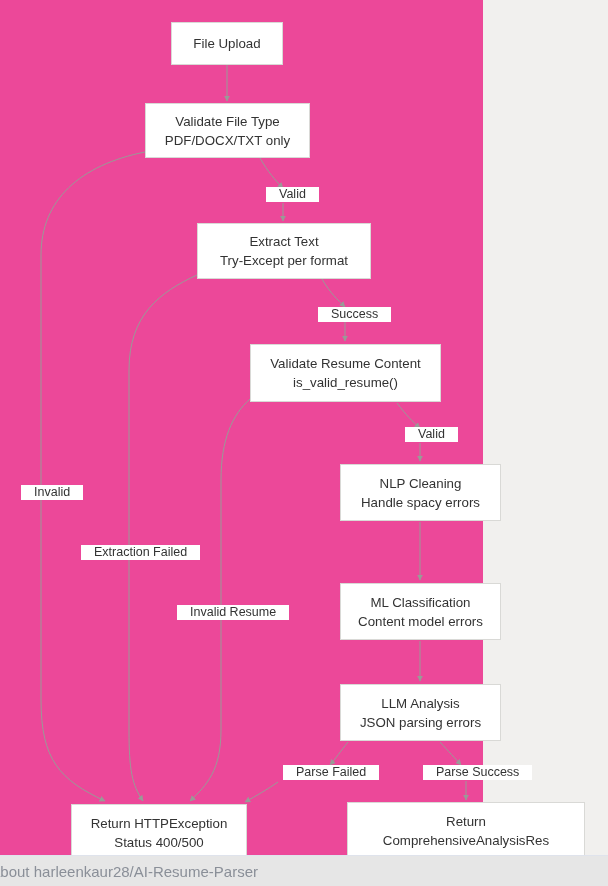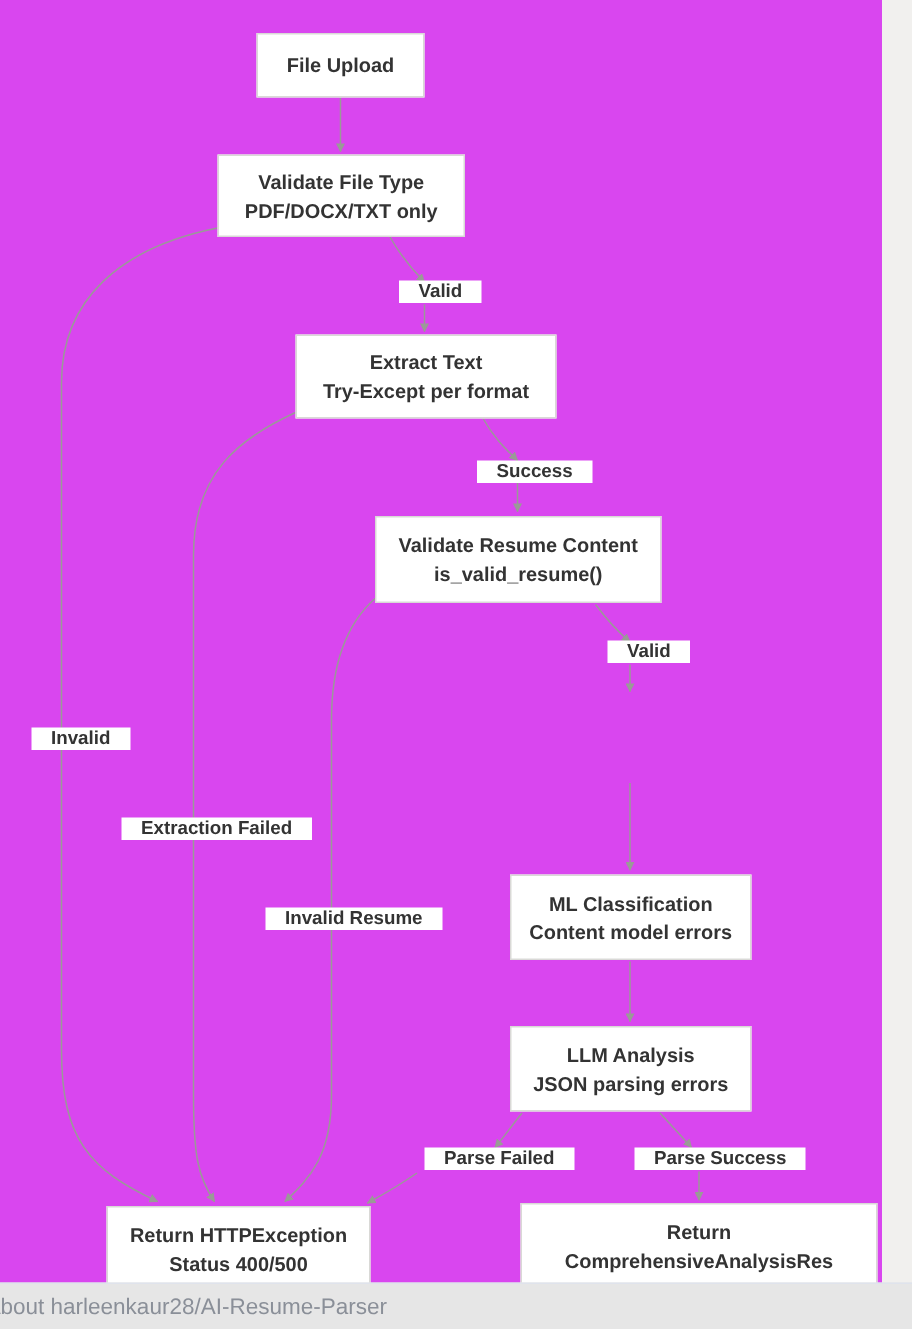--- a/index.html
+++ b/index.html
@@ -4,23 +4,22 @@
 <style>
   html,body{margin:0;padding:0;}
   body{
     width:608px;height:886px;
     background:#f1f0ee;
     font-family:"Liberation Sans", sans-serif;
     overflow:hidden;
     position:relative;
   }
   #canvas{
-    position:absolute;left:0;top:0;width:588px;height:886px;
-    background:#d946ef;
-    font-weight:bold;
+    position:absolute;left:0;top:0;width:483px;height:886px;
+    background:#ec4899;
   }
   #edges{position:absolute;left:0;top:0;width:608px;height:886px;}
   .node{
     position:absolute;
     background:#ffffff;
     border:1px solid #d9d9d6;
     box-sizing:border-box;
     display:flex;
     flex-direction:column;
     align-items:center;
@@ -109,20 +108,24 @@
   <div class="node" style="left:197px;top:223px;width:174px;height:56px;">
     <span class="l1">Extract Text</span>
     <span class="l2">Try-Except per format</span>
   </div>
 
   <div class="node" style="left:250px;top:344px;width:191px;height:58px;">
     <span class="l1">Validate Resume Content</span>
     <span class="l2">is_valid_resume()</span>
   </div>
 
+  <div class="node" style="left:340px;top:464px;width:161px;height:57px;">
+    <span class="l1">NLP Cleaning</span>
+    <span class="l2">Handle spacy errors</span>
+  </div>
 
   <div class="node" style="left:340px;top:583px;width:161px;height:57px;">
     <span class="l1">ML Classification</span>
     <span class="l2">Content model errors</span>
   </div>
 
   <div class="node" style="left:340px;top:684px;width:161px;height:57px;">
     <span class="l1">LLM Analysis</span>
     <span class="l2">JSON parsing errors</span>
   </div>

